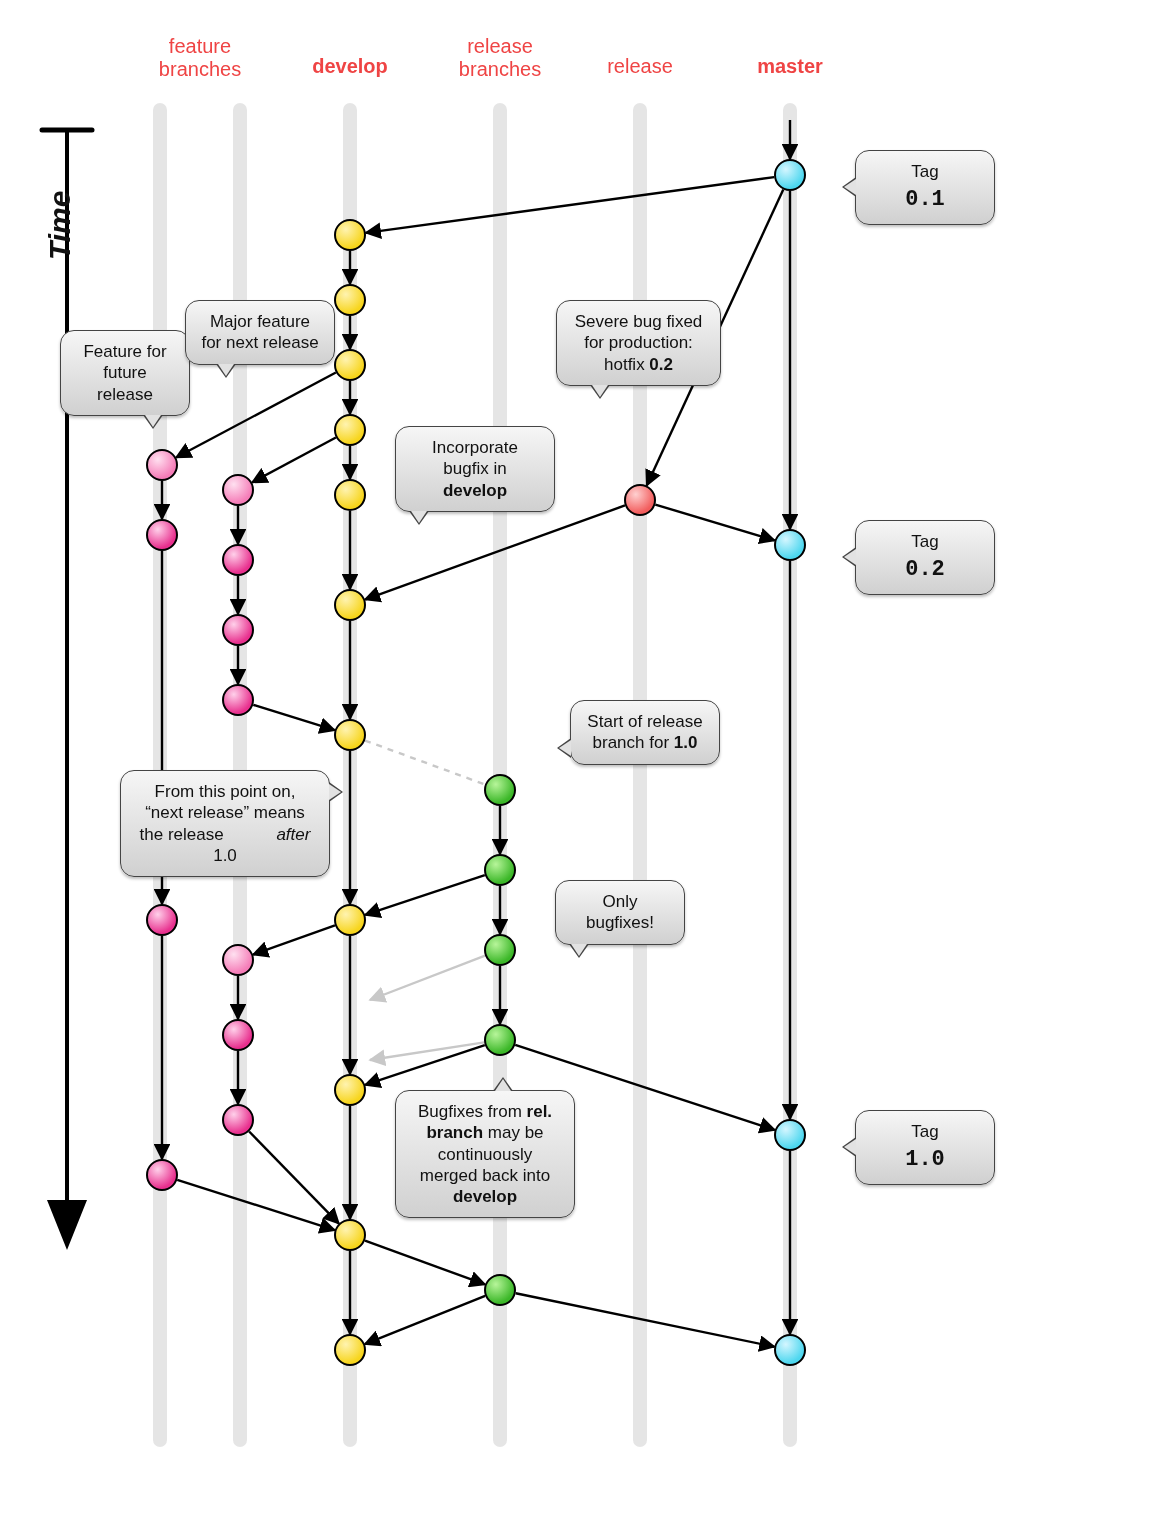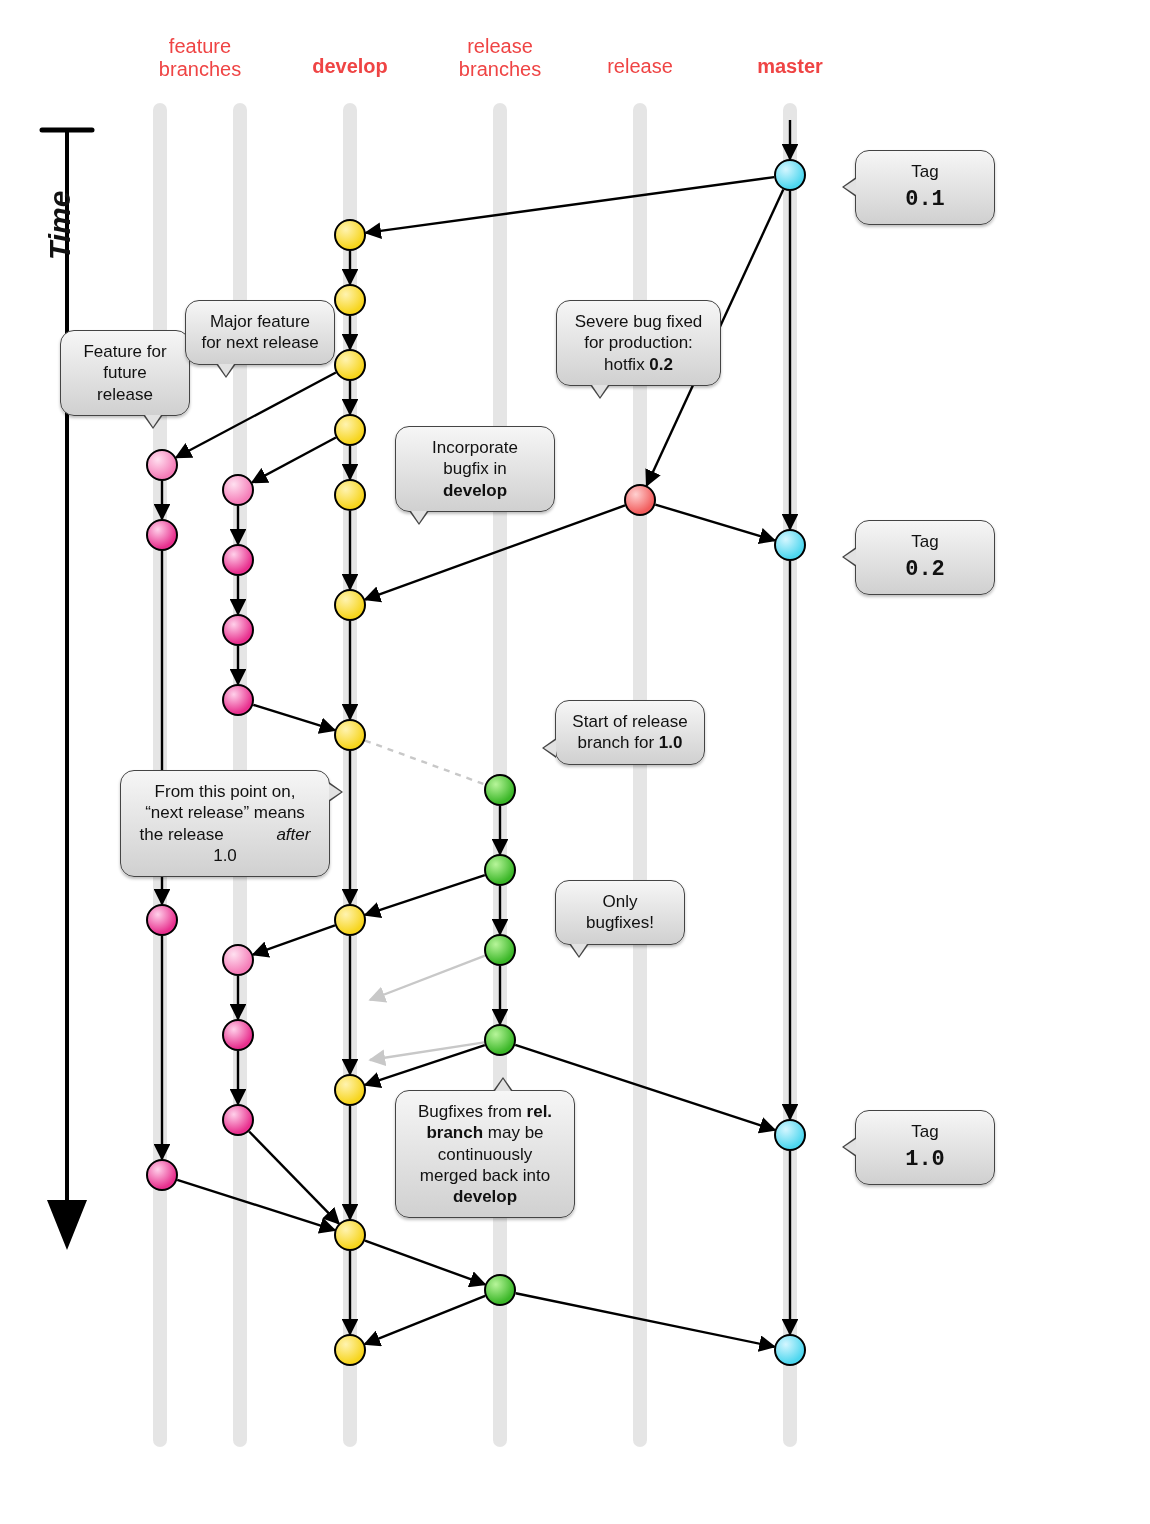--- a/index.html
+++ b/index.html
@@ -250,21 +250,21 @@
   <div class="bubble" style="left:395px; top:410px; width:130px;margin-top:16px;">
     <span>Incorporate bugfix in <b>develop</b></span>
     <span class="tail tail-down-l" style="left:8%;"></span>
   </div>
 
   <div class="bubble" style="left:120px; top:770px; width:180px;">
     <span>From this point on, “next release” means the release <i>after</i> 1.0</span>
     <span class="tail tail-right" style="top:20%;"></span>
   </div>
 
-  <div class="bubble" style="left:555px; top:700px; width:120px;">
+  <div class="bubble" style="left:570px; top:700px; width:120px;">
     <span>Start of release branch for <b>1.0</b></span>
     <span class="tail tail-left" style="top:75%;"></span>
   </div>
 
   <div class="bubble" style="left:555px; top:880px; width:100px;">
     <span>Only bugfixes!</span>
     <span class="tail tail-down-l" style="left:10%;"></span>
   </div>
 
   <div class="bubble" style="left:395px; top:1090px; width:150px;">

